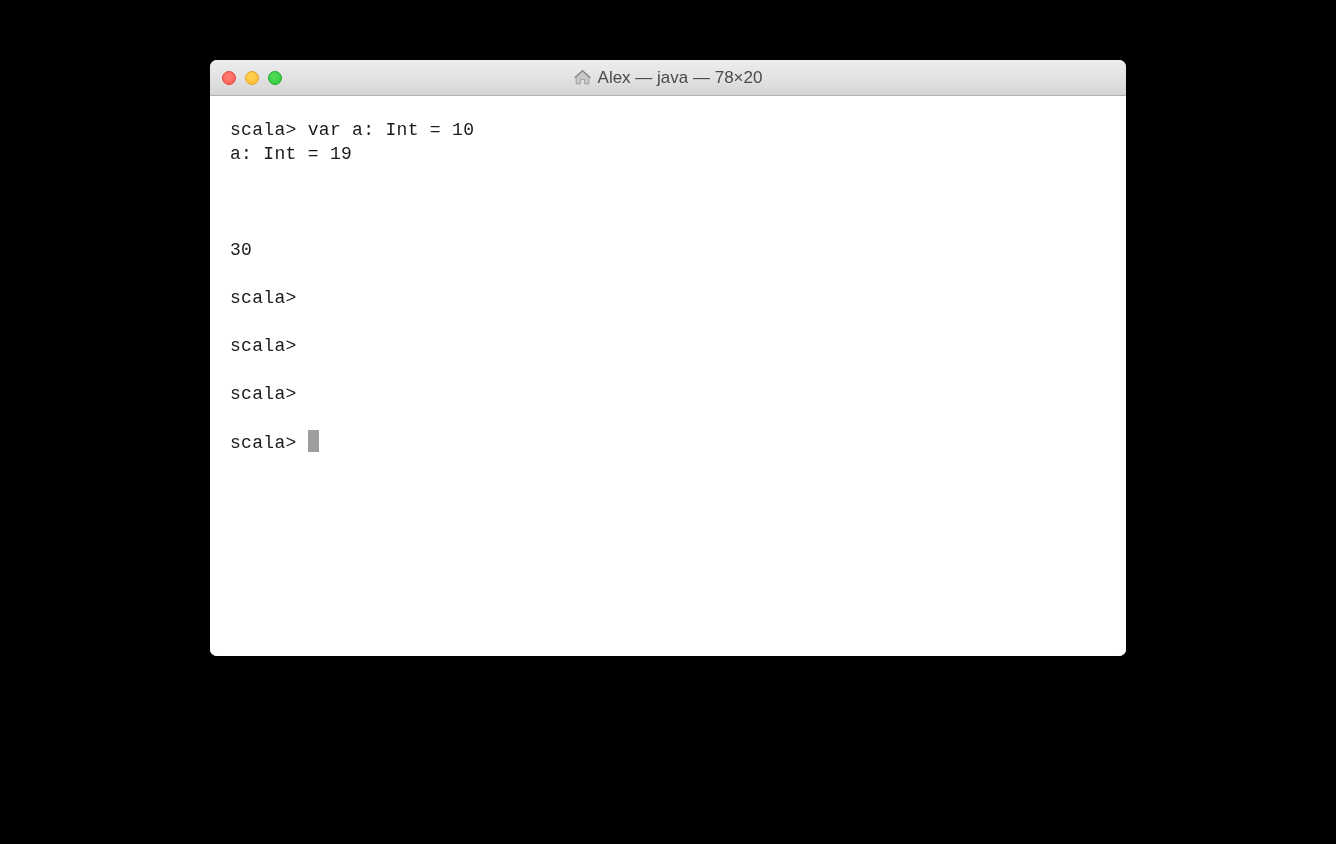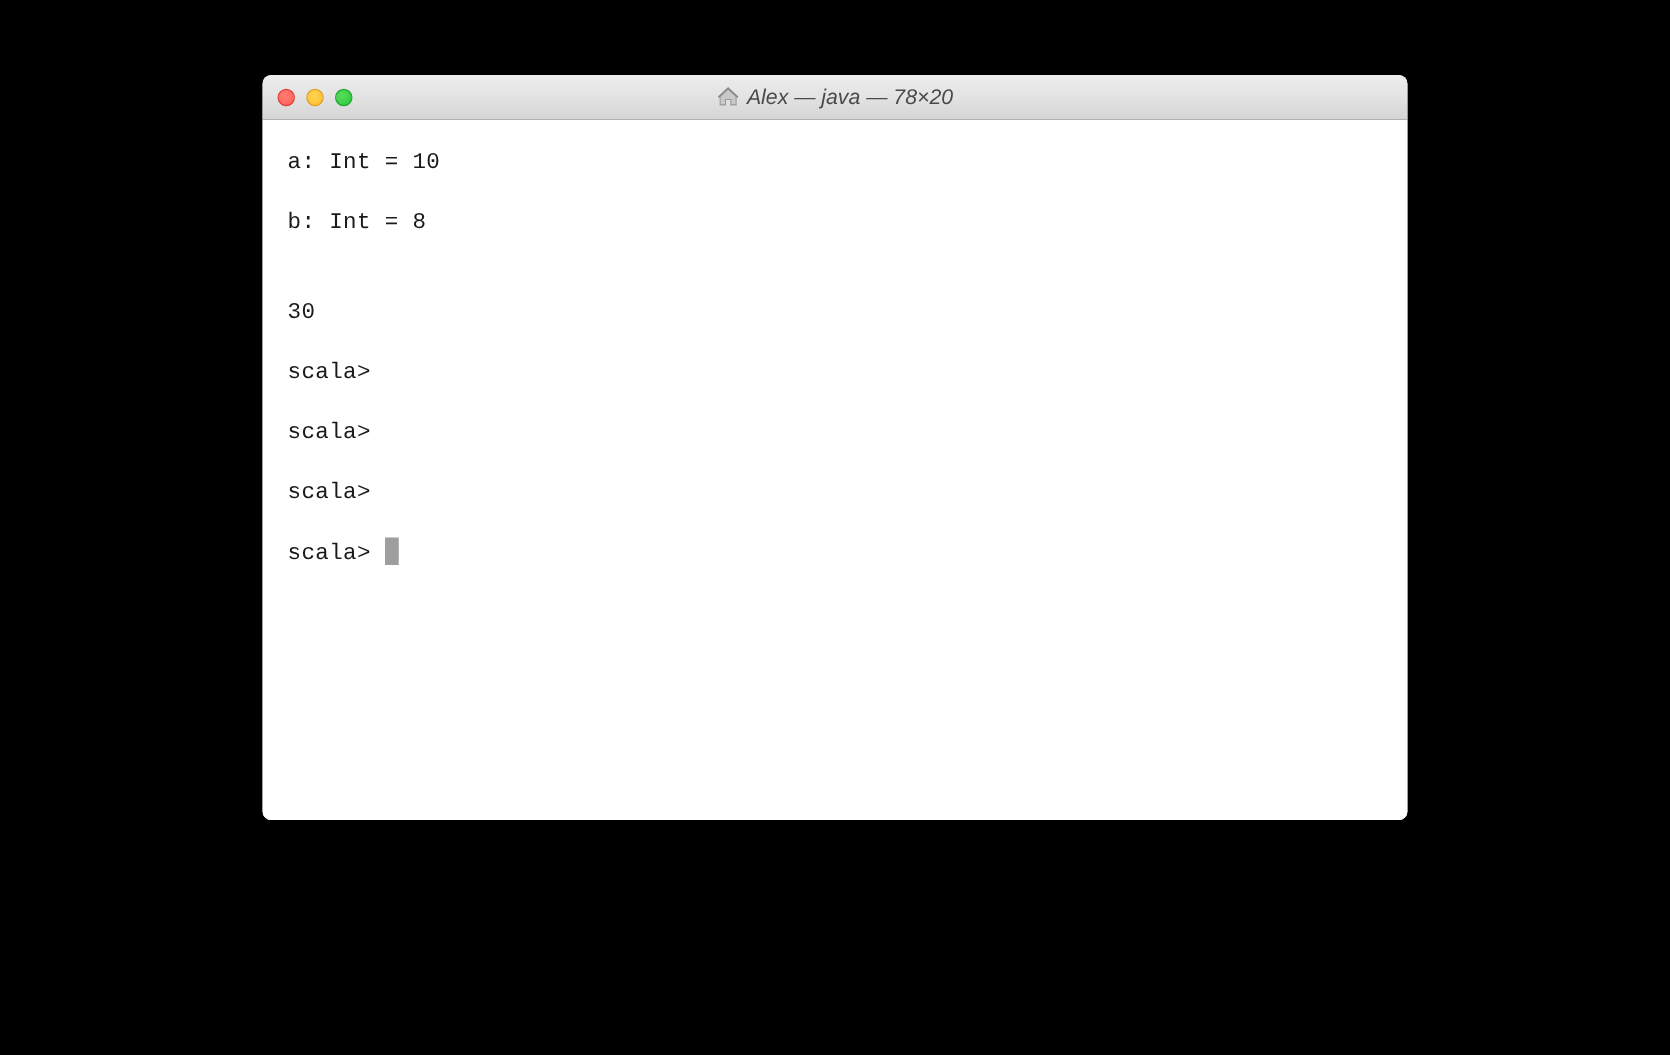--- a/index.html
+++ b/index.html
@@ -65,21 +65,20 @@
     
     .title-container {
       position: absolute;
       left: 0;
       right: 0;
       display: flex;
       align-items: center;
       justify-content: center;
       gap: 6px;
       pointer-events: none;
-      font-style: italic;
     }
     
     .home-icon {
       width: 18px;
       height: 18px;
       display: inline-flex;
       align-items: center;
       justify-content: center;
     }
     
@@ -134,23 +133,23 @@
       <span class="home-icon">
         <svg viewBox="0 0 16 16" fill="none">
           <path d="M2 7.5 L8 2 L14 7.5 L14 14 L10 14 L10 10 L6 10 L6 14 L2 14 Z" fill="#c8c8c8" stroke="#999999" stroke-width="0.8"></path>
           <path d="M1 8 L8 1.5 L15 8" stroke="#888888" stroke-width="1.3" fill="none" stroke-linecap="round"></path>
         </svg>
       </span>
       <span class="title-text">Alex — java — 78×20</span>
     </div>
   </div>
   <div class="terminal-content" id="terminal-body">
-      <div class="terminal-line">a: Int = 10</div>
+  <div class="terminal-line">scala&gt; var a: Int = 10</div>
+      <div class="terminal-line">a: Int = 19</div>
       <div class="terminal-line"></div>
-      <div class="terminal-line">b: Int = 8</div>
       <div class="terminal-line"></div>
       <div class="terminal-line"></div>
       <div class="terminal-line">30</div>
       <div class="terminal-line"></div>
       <div class="terminal-line">scala&gt;</div>
       <div class="terminal-line"></div>
       <div class="terminal-line">scala&gt;</div>
       <div class="terminal-line"></div>
       <div class="terminal-line">scala&gt;</div>
       <div class="terminal-line"></div>

